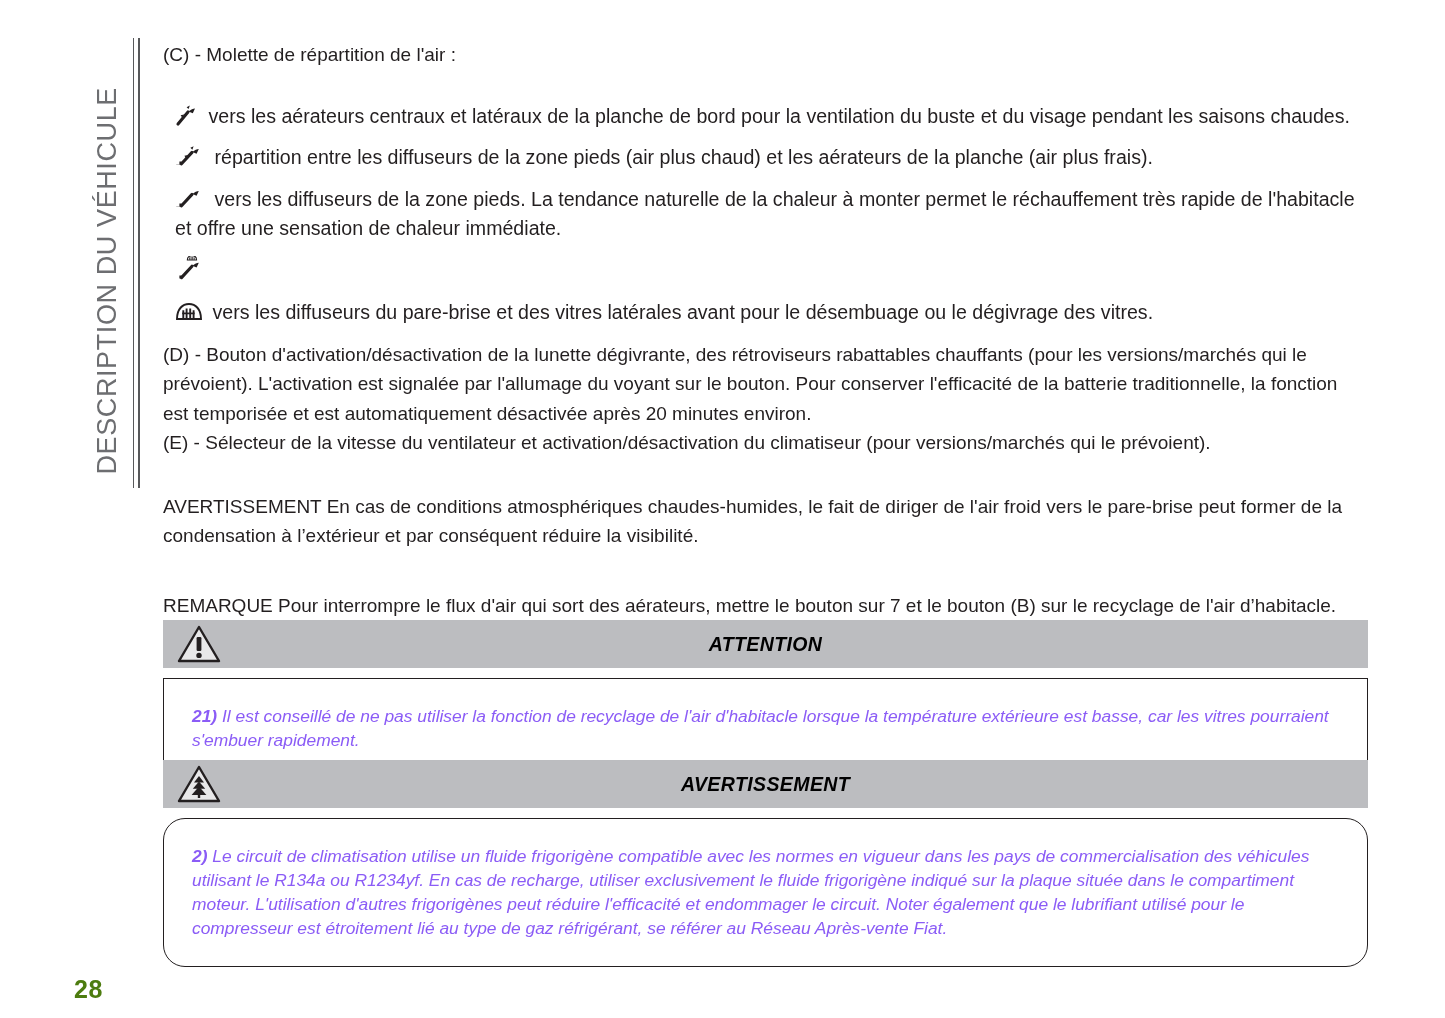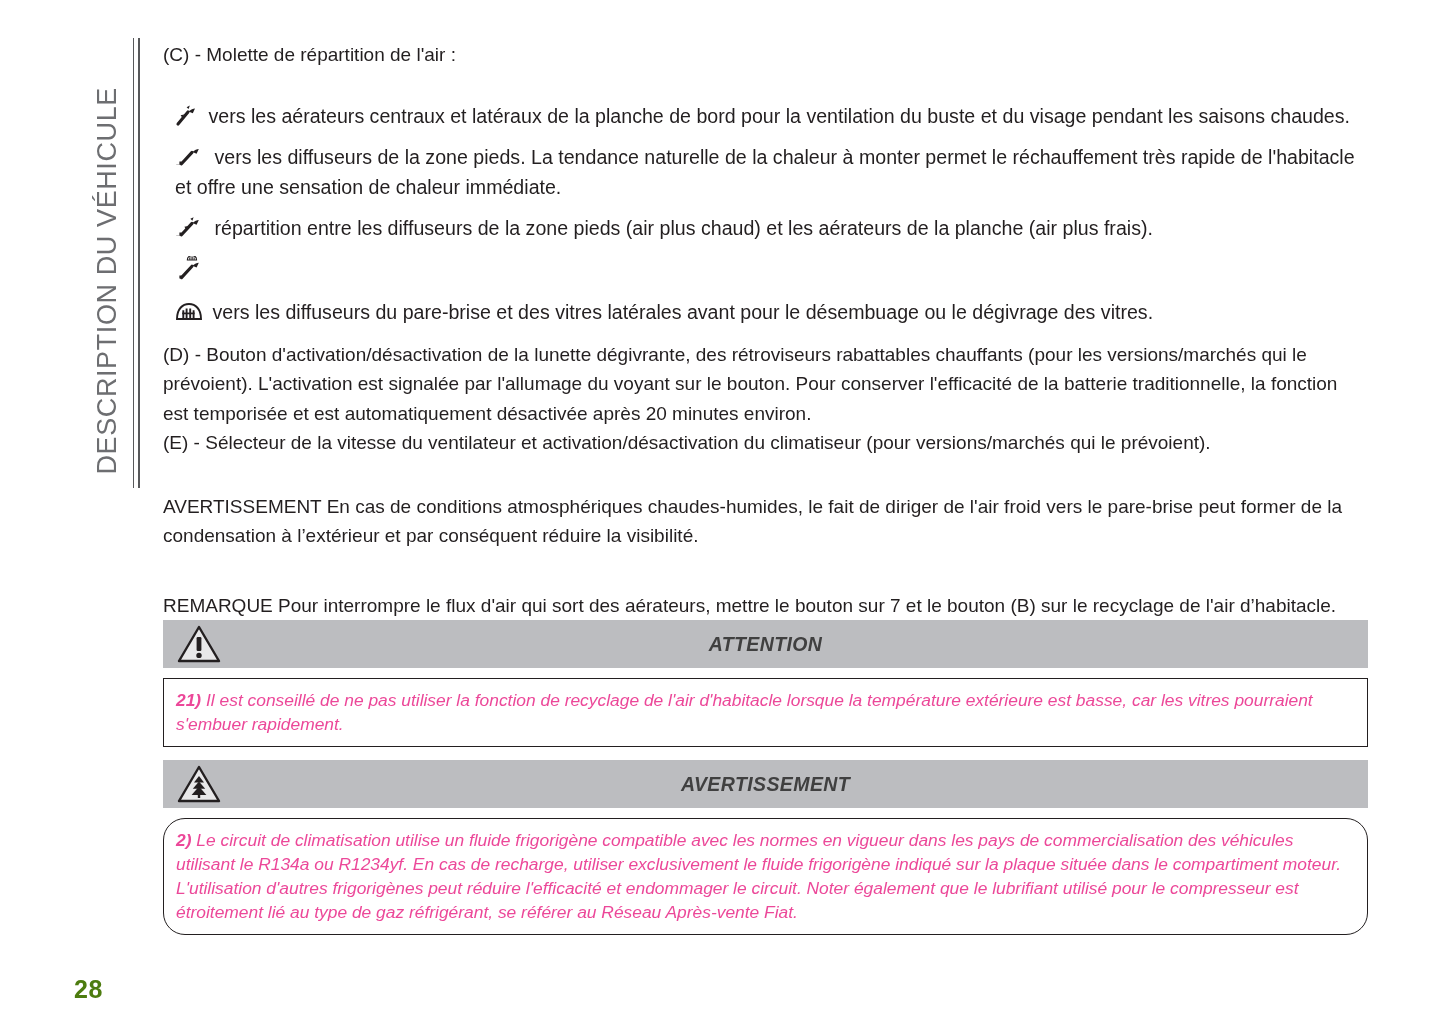--- a/index.html
+++ b/index.html
@@ -108,39 +108,39 @@
     justify-content: center;
     flex: none;
   }
   .banner .banner-title {
     flex: 1;
     text-align: center;
     font-style: italic;
     font-weight: bold;
     font-size: 19.5px;
     letter-spacing: 0.4px;
-    color: #404040;
+    color: #000000;
     padding-right: 72px;
   }
 
   .notebox {
     position: absolute;
     left: 163px;
     width: 1205px;
     border: 1.6px solid #231f20;
     box-sizing: border-box;
     padding: 9px 12px 10px 12px;
     background: #ffffff;
   }
   .notebox p {
-    margin: 0;
+    margin: 16px;
     font-style: italic;
     font-size: 17.4px;
     line-height: 24px;
-    color: #ec4899;
+    color: #8b5cf6;
   }
   .notebox .ref {
     font-weight: bold;
     font-style: italic;
   }
 
   
   #page-number {
     position: absolute;
     left: 74px;
@@ -179,36 +179,36 @@
       </span>
       <span>vers les aérateurs centraux et latéraux de la planche de bord pour la ventilation du buste et du visage pendant les saisons chaudes.</span>
     </p>
 
     <p class="bullet-line">
       <span class="pict">
         <svg width="30" height="22" viewBox="0 0 30 22">
           <path d="M1.2 18.6 L4.4 18.6 L4.4 15.6 L6.6 15.6 L6.6 18.8 L1.2 18.8 Z" fill="#231f20"></path>
           <path d="M6.5 17.8 L17 6.4" stroke="#231f20" stroke-width="3.1" fill="none" stroke-linecap="round"></path>
           <path d="M17.4 6 C19.8 3.8 21.8 3.2 23.8 3 L21.6 7.8 Z" fill="#231f20"></path>
-        </svg>
-      </span>
-      <span>vers les diffuseurs de la zone pieds. La tendance naturelle de la chaleur à monter permet le réchauffement très rapide de l'habitacle et offre une sensation de chaleur immédiate.</span>
+          <path d="M15.4 1.8 L18.6 0.3 L17.4 3.8 Z" fill="#231f20"></path>
+          <path d="M9.4 9.8 L13 9 L11 12.2 Z" fill="#231f20"></path>
+        </svg>
+      </span>
+      <span>répartition entre les diffuseurs de la zone pieds (air plus chaud) et les aérateurs de la planche (air plus frais).</span>
     </p>
 
     <p class="bullet-line">
       <span class="pict">
         <svg width="30" height="22" viewBox="0 0 30 22">
           <path d="M1.2 18.6 L4.4 18.6 L4.4 15.6 L6.6 15.6 L6.6 18.8 L1.2 18.8 Z" fill="#231f20"></path>
           <path d="M6.5 17.8 L17 6.4" stroke="#231f20" stroke-width="3.1" fill="none" stroke-linecap="round"></path>
           <path d="M17.4 6 C19.8 3.8 21.8 3.2 23.8 3 L21.6 7.8 Z" fill="#231f20"></path>
-          <path d="M15.4 1.8 L18.6 0.3 L17.4 3.8 Z" fill="#231f20"></path>
-          <path d="M9.4 9.8 L13 9 L11 12.2 Z" fill="#231f20"></path>
-        </svg>
-      </span>
-      <span>répartition entre les diffuseurs de la zone pieds (air plus chaud) et les aérateurs de la planche (air plus frais).</span>
+        </svg>
+      </span>
+      <span>vers les diffuseurs de la zone pieds. La tendance naturelle de la chaleur à monter permet le réchauffement très rapide de l'habitacle et offre une sensation de chaleur immédiate.</span>
     </p>
 
     <p class="bullet-line">
       <span class="pict">
         <svg width="30" height="26" viewBox="0 0 30 26">
           <g transform="translate(11.5,-1) scale(0.42)">
             <path d="M2 12 C2 5 7 1.5 13 1.5 C19 1.5 24 5 24 12 Z" fill="none" stroke="#231f20" stroke-width="2.6"></path>
             <path d="M7.5 11.5 L7.5 5.5 M11 11.5 L11 4.6 M14.8 11.5 L14.8 4.6 M18.4 11.5 L18.4 5.5" stroke="#231f20" stroke-width="2.1"></path>
           </g>
           <path d="M1.2 22.4 L4.4 22.4 L4.4 19.4 L6.6 19.4 L6.6 22.6 L1.2 22.6 Z" fill="#231f20"></path>

